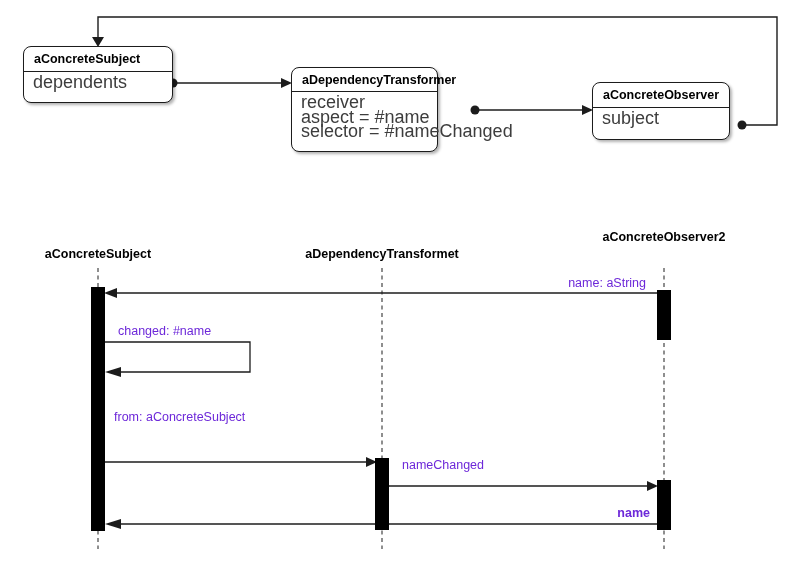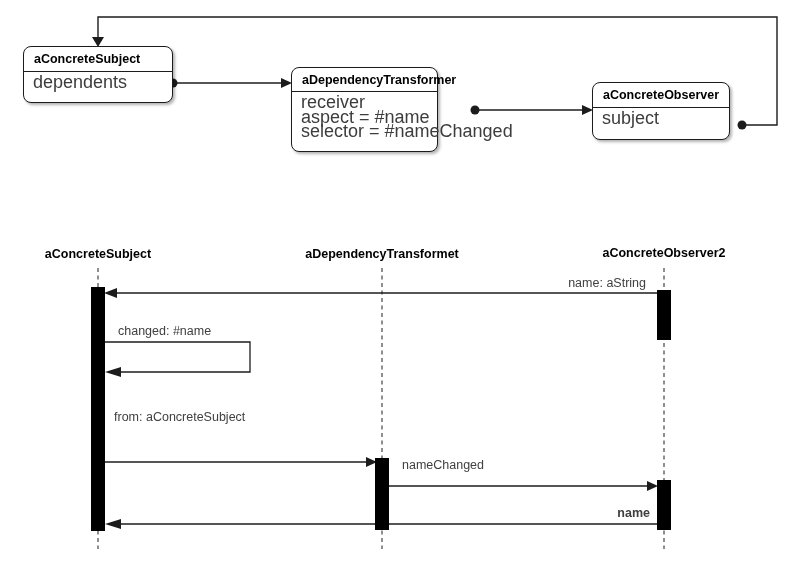--- a/index.html
+++ b/index.html
@@ -45,21 +45,21 @@
     transform: translateX(-50%);
     font-weight: bold;
     font-size: 12.5px;
     color: #000000;
     white-space: nowrap;
     z-index: 3;
   }
   .msg-label {
     position: absolute;
     font-size: 12.5px;
-    color: #404040;
+    color: #6d28d9;
     white-space: nowrap;
     z-index: 3;
     line-height: 14px;
   }
   .right { text-align: right; }
 </style>
 </head>
 <body>
 
 <div class="stage">
@@ -135,21 +135,21 @@
 
   <div class="obox" style="left:592px; top:82px; width:138px; height:58px;">
     <div class="title" style="height:25px;">aConcreteObserver</div>
     <div class="attrs">
       <div>subject</div>
     </div>
   </div>
 
   <div class="seq-head" style="left:98px; top:247px;">aConcreteSubject</div>
   <div class="seq-head" style="left:382px; top:247px;">aDependencyTransformet</div>
-  <div class="seq-head" style="left:664px; top:246px;">aConcreteObserver2</div>
+  <div class="seq-head" style="left:664px; top:230px;">aConcreteObserver2</div>
 
   <div class="msg-label right" style="left:498px; top:276px; width:148px;">name: aString</div>
 
   <div class="msg-label" style="left:118px; top:324px;">changed: #name</div>
 
   <div class="msg-label" style="left:114px; top:410px;">
     <div>from: aConcreteSubject</div>
   </div>
 
   <div class="msg-label" style="left:402px; top:458px;">nameChanged</div>

